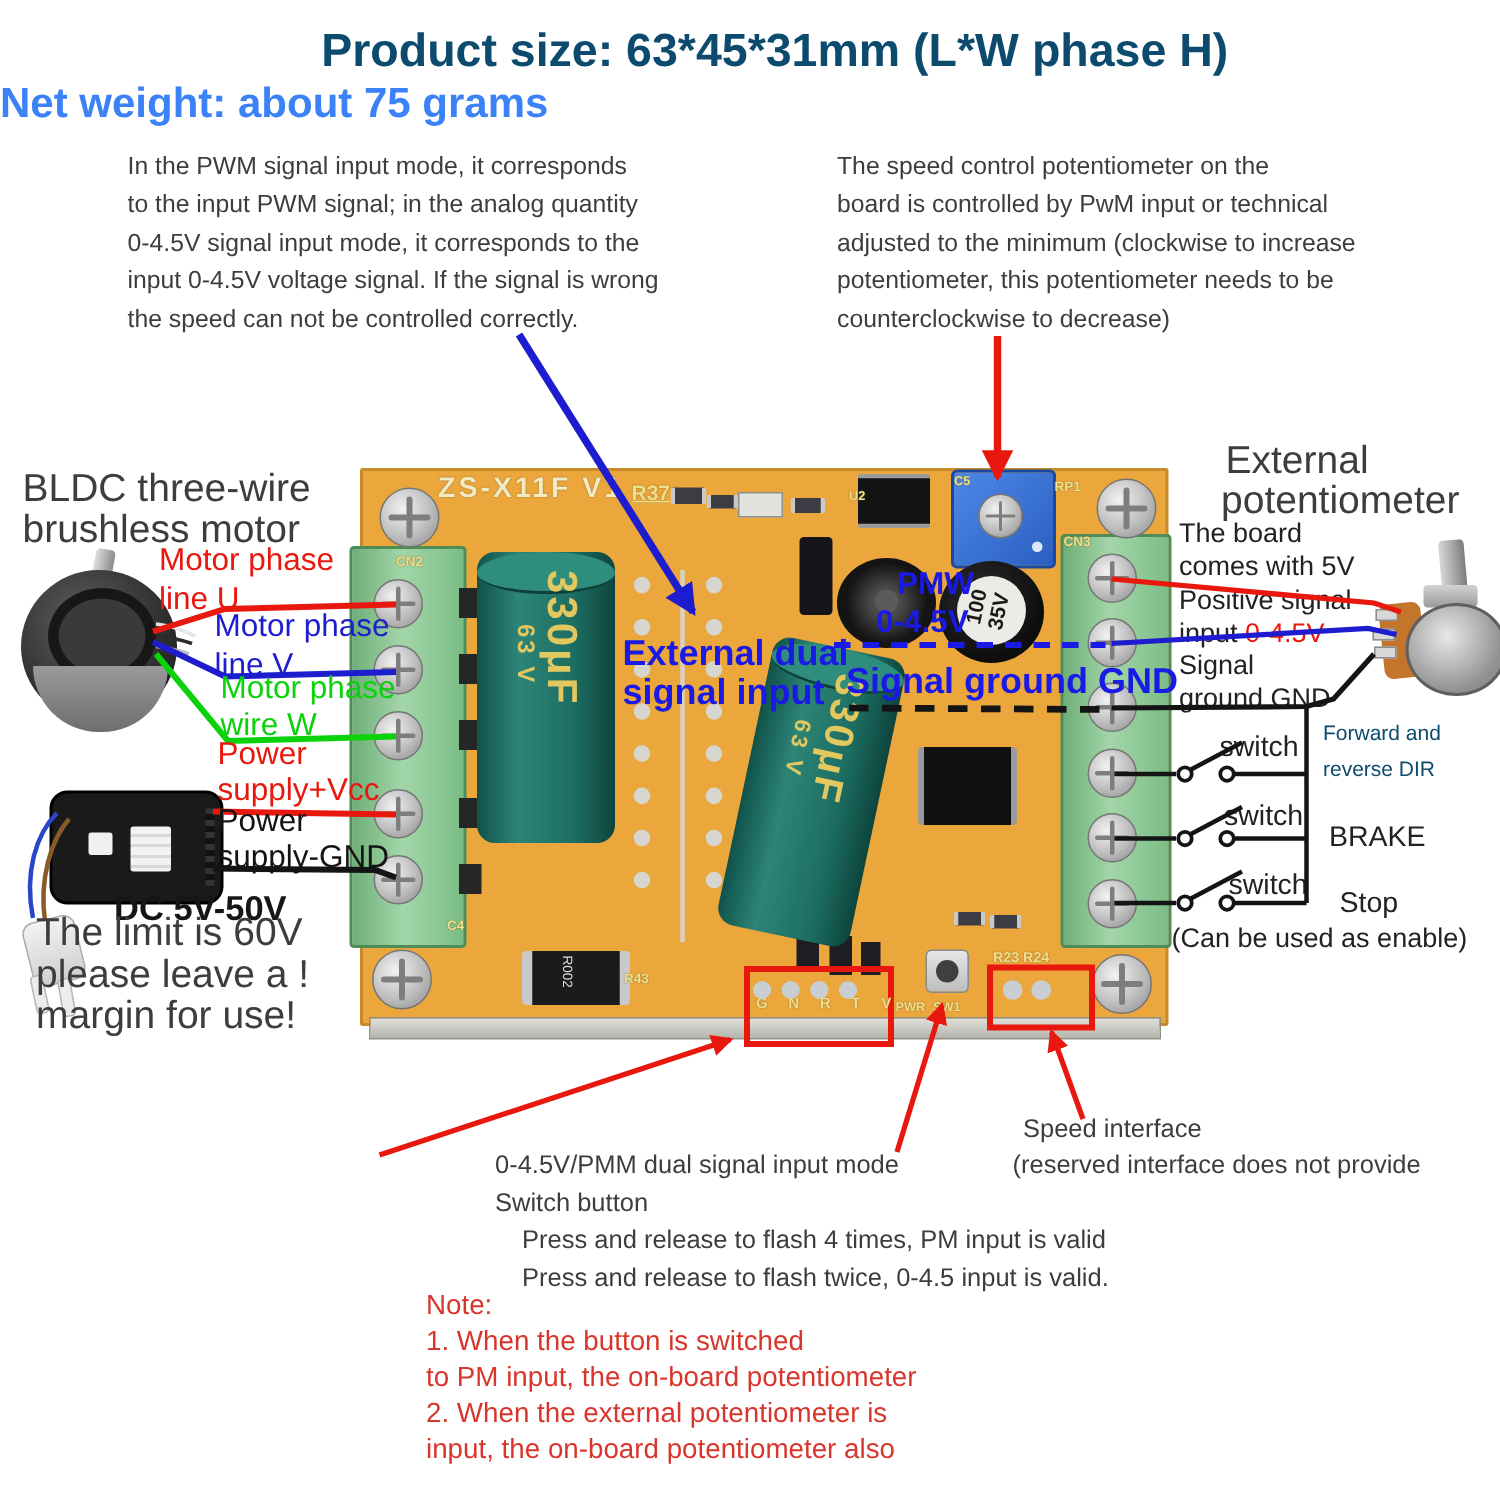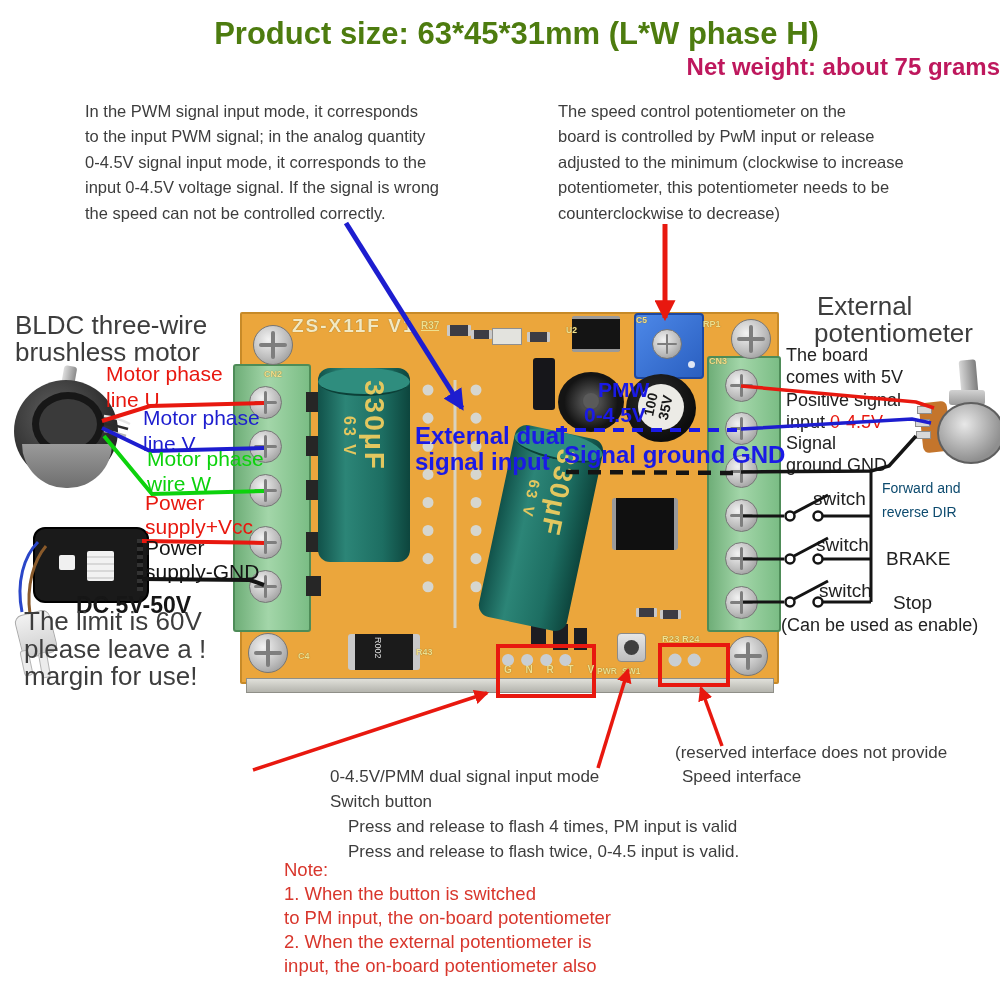--- a/index.html
+++ b/index.html
@@ -112,24 +112,24 @@
   </div>
 
   <div class="z" style="left:617px;top:633px;width:27px;height:27px;background:linear-gradient(#e6e6e6,#bdbdbd);border:1px solid #8a8a8a;border-radius:4px;z-index:12;">
     <div class="z" style="left:6px;top:6px;width:15px;height:15px;border-radius:50%;background:#3f3f3f;"></div>
   </div>
 
   <div class="ref" style="left:292px;top:315px;font-size:19px;letter-spacing:2px;color:#f3e9c2;">ZS-X11F V1</div>
   <div class="ref" style="left:264px;top:369px;font-size:9px;">CN2</div>
   <div class="ref" style="left:709px;top:356px;font-size:9px;">CN3</div>
   <div class="ref" style="left:703px;top:319px;font-size:9px;text-align:right;">RP1</div>
-  <div class="ref" style="left:421px;top:320px;font-size:10px;text-decoration:underline;">R37</div>
+  <div class="ref" style="left:421px;top:320px;font-size:14px;text-decoration:underline;">R37</div>
   <div class="ref" style="left:636px;top:315px;font-size:8.5px;">C5</div>
   <div class="ref" style="left:547px;top:325px;font-size:8.5px;margin-left:19px;">U2</div>
-  <div class="ref" style="left:256px;top:651px;font-size:9px;padding-left:42px;">C4</div>
+  <div class="ref" style="left:256px;top:612px;font-size:9px;padding-left:42px;">C4</div>
   <div class="ref" style="left:416px;top:647px;font-size:9px;">R43</div>
   <div class="ref" style="left:662px;top:633px;font-size:9.5px;z-index:26;">R23 R24</div>
   <div class="ref" style="left:597px;top:666px;font-size:8.5px;">PWR</div>
   <div class="ref" style="left:622px;top:666px;font-size:8.5px;">SW1</div>
   <div class="ref" style="left:504px;top:664px;font-size:10px;letter-spacing:2px;word-spacing:7px;z-index:26;">G N R T V</div>
 
   <div class="z" style="left:6px;top:366px;width:122px;height:124px;z-index:5;">
     <div class="z" style="left:56px;top:0px;width:13px;height:28px;background:linear-gradient(90deg,#dedede,#8a8a8a);border-radius:3px;transform:rotate(10deg);"></div>
     <div class="z" style="left:8px;top:14px;width:104px;height:102px;border-radius:50%;background:radial-gradient(circle at 40% 35%,#606060,#2b2b2b 65%,#1a1a1a);"></div>
     <div class="z" style="left:26px;top:26px;width:58px;height:50px;border-radius:50%;border:7px solid #171717;background:#3a3a3a;"></div>
@@ -221,33 +221,33 @@
     <line x1="665" y1="224" x2="665" y2="318" stroke="#e8180f" stroke-width="5" marker-end="url(#mr)"></line>
     <line x1="346" y1="223" x2="462" y2="408" stroke="#1d1dcf" stroke-width="5" marker-end="url(#mb)"></line>
     <line x1="253" y1="770" x2="487" y2="693" stroke="#e8180f" stroke-width="3.5" marker-end="url(#mr)"></line>
     <line x1="598" y1="768" x2="628" y2="670" stroke="#e8180f" stroke-width="3.5" marker-end="url(#mr)"></line>
     <line x1="722" y1="746" x2="701" y2="688" stroke="#e8180f" stroke-width="3.5" marker-end="url(#mr)"></line>
   </svg>
 
   <div class="redbox" style="left:496px;top:644px;width:92px;height:46px;"></div>
   <div class="redbox" style="left:658px;top:643px;width:64px;height:36px;"></div>
 
-  <div class="t" style="left:0;right:0;top:16px;text-align:center;font-size:31px;font-weight:800;color:#4d7c0f;padding-left:33px;">Product size: 63*45*31mm (L*W phase H)</div>
-  <div class="t" style="left:0;right:0;top:53px;text-align:right;font-size:24px;font-weight:800;color:#be185d;">Net weight: about 75 grams</div>
+  <div class="t" style="left:0;right:0;top:16px;text-align:center;font-size:31px;font-weight:800;color:#0c4a6e;padding-left:33px;">Product size: 63*45*31mm (L*W phase H)</div>
+  <div class="t" style="left:0;right:0;top:53px;text-align:left;font-size:28px;font-weight:800;color:#3b82f6;">Net weight: about 75 grams</div>
 
   <div class="t para" style="left:85px;top:99px;font-size:16.5px;line-height:25.4px;">
     <div>In the PWM signal input mode, it corresponds</div>
     <div>to the input PWM signal; in the analog quantity</div>
     <div>0-4.5V signal input mode, it corresponds to the</div>
     <div>input 0-4.5V voltage signal. If the signal is wrong</div>
     <div>the speed can not be controlled correctly.</div>
   </div>
   <div class="t para" style="left:558px;top:99px;font-size:16.5px;line-height:25.4px;">
     <div>The speed control potentiometer on the</div>
-    <div>board is controlled by PwM input or release</div>
+    <div>board is controlled by PwM input or technical</div>
     <div>adjusted to the minimum (clockwise to increase</div>
     <div>potentiometer, this potentiometer needs to be</div>
     <div>counterclockwise to decrease)</div>
   </div>
 
   <div class="t lbl2" style="left:15px;top:312px;font-size:26px;line-height:27px;">
     <div>BLDC three-wire</div>
       <div>brushless motor</div>
   </div>
 
@@ -316,22 +316,22 @@
   <div class="t" style="left:893px;top:592px;font-size:19px;color:#222;">Stop</div>
   <div class="t" style="left:781px;top:615px;font-size:18px;color:#222;">(Can be used as enable)</div>
 
   <div class="t lbl2" style="left:330px;top:764px;font-size:17px;line-height:25px;">
     <div>0-4.5V/PMM dual signal input mode</div>
     <div>Switch button</div>
     <div style="padding-left:18px;">Press and release to flash 4 times, PM input is valid</div>
     <div style="padding-left:18px;">Press and release to flash twice, 0-4.5 input is valid.</div>
   </div>
   <div class="t lbl2" style="left:675px;top:741px;font-size:17px;line-height:24px;">
+    <div style="padding-left:7px;">Speed interface</div>
     <div>(reserved interface does not provide</div>
-    <div style="padding-left:7px;">Speed interface</div>
   </div>
   <div class="t lbl2 note" style="left:284px;top:858px;font-size:18.5px;line-height:24px;">
     <div>Note:</div>
     <div>1. When the button is switched</div>
     <div>to PM input, the on-board potentiometer</div>
     <div>2. When the external potentiometer is</div>
     <div>input, the on-board potentiometer also</div>
   </div>
 
 </div>

